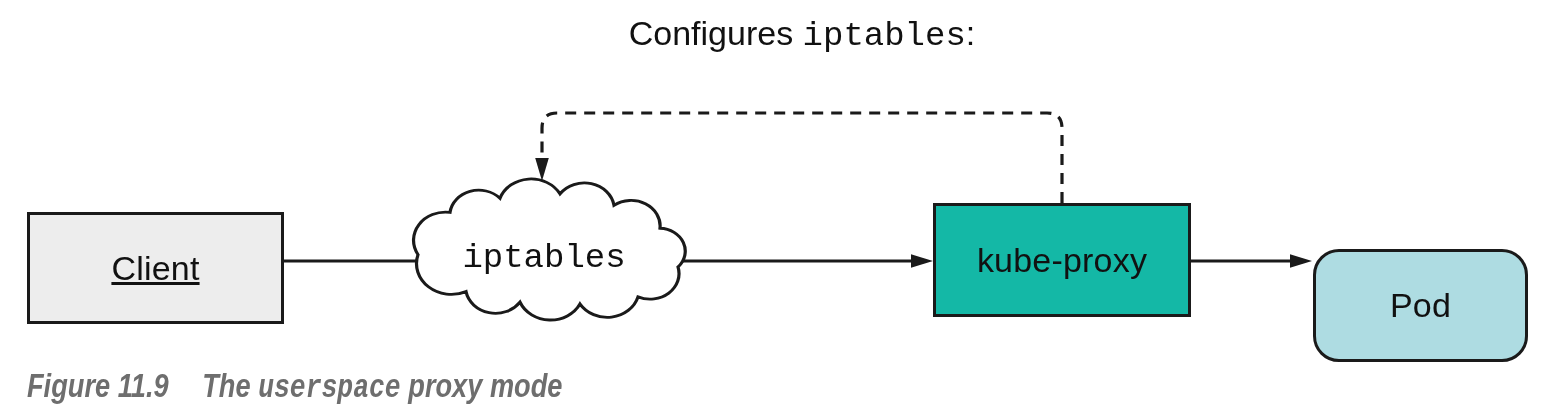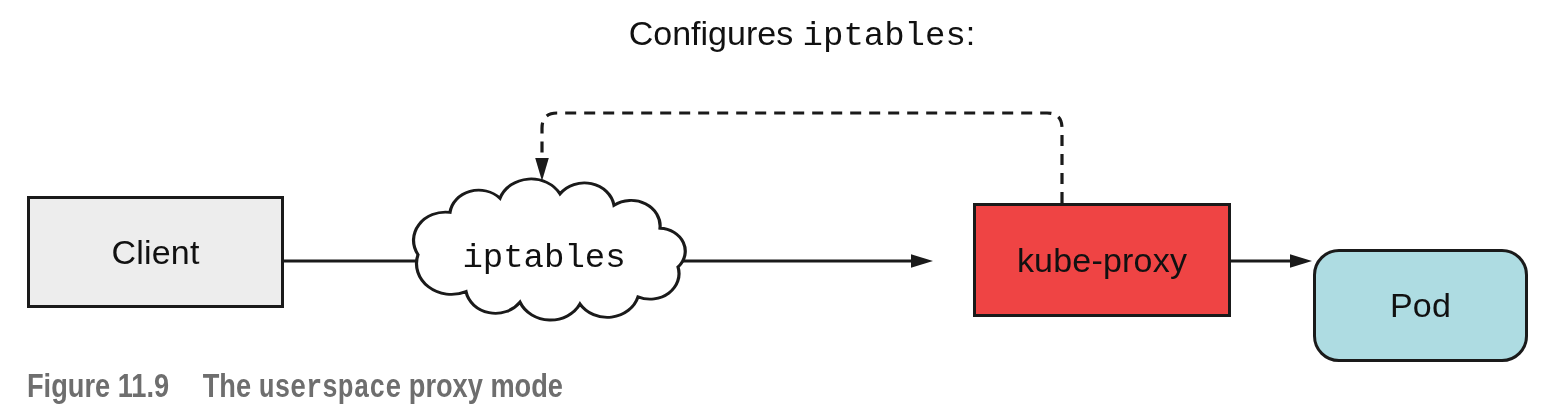--- a/index.html
+++ b/index.html
@@ -19,21 +19,21 @@
     position: absolute;
     display: flex;
     align-items: center;
     justify-content: center;
     box-sizing: border-box;
     border: 3px solid #1a1a1a;
     font-size: 34px;
     color: #111111;
     letter-spacing: 0.2px;
   }
-  .node-client { left: 27px;  top: 196px; width: 257px; height: 112px; }
+  .node-client { left: 27px;  top: 212px; width: 257px; height: 112px; text-decoration: underline; }
   .node-kube   { left: 933px; top: 203px; width: 258px; height: 114px; }
   .node-pod    { left: 1313px; top: 203px; width: 215px; height: 113px; border-radius: 26px; }
   .cloud-label {
     position: absolute;
     left: 408px; top: 190px; width: 272px; height: 135px;
     display: flex; align-items: center; justify-content: center;
     font-family: "Liberation Mono", monospace;
     font-size: 34px;
     color: #111111;
   }
@@ -46,20 +46,21 @@
     color: #111111;
   }
   .annotation .code { font-family: "Liberation Mono", monospace; }
   .caption {
     position: absolute;
     left: 27px; top: 366px;
     white-space: nowrap;
     font-weight: bold;
     font-size: 34px;
     color: #6e6e6e;
+    font-style: italic;
   }
   .caption-inner {
     display: inline-block;
     transform: scaleX(0.8);
     transform-origin: 0 50%;
   }
   .caption .fig-num { margin-right: 42px; }
   .caption .code { font-family: "Liberation Mono", monospace; font-size: 33px; }
 </style>
 </head>
@@ -100,21 +101,21 @@
   </div>
 
   <div class="node node-client" style="background-color: rgb(237, 237, 237);">
     <span>Client</span>
   </div>
 
   <div class="cloud-label">
     <span>iptables</span>
   </div>
 
-  <div class="node node-kube" style="background-color: #ef4444; margin-left: 40px;">
+  <div class="node node-kube" style="background-color: #14b8a6;">
     <span>kube-proxy</span>
   </div>
 
   <div class="node node-pod" style="background-color: rgb(174, 220, 226); margin-top: 46px;">
     <span>Pod</span>
   </div>
 
   <div class="caption">
     <span class="caption-inner"><span class="fig-num">Figure 11.9</span><span>The </span><span class="code">userspace</span><span> proxy mode</span></span>
   </div>

